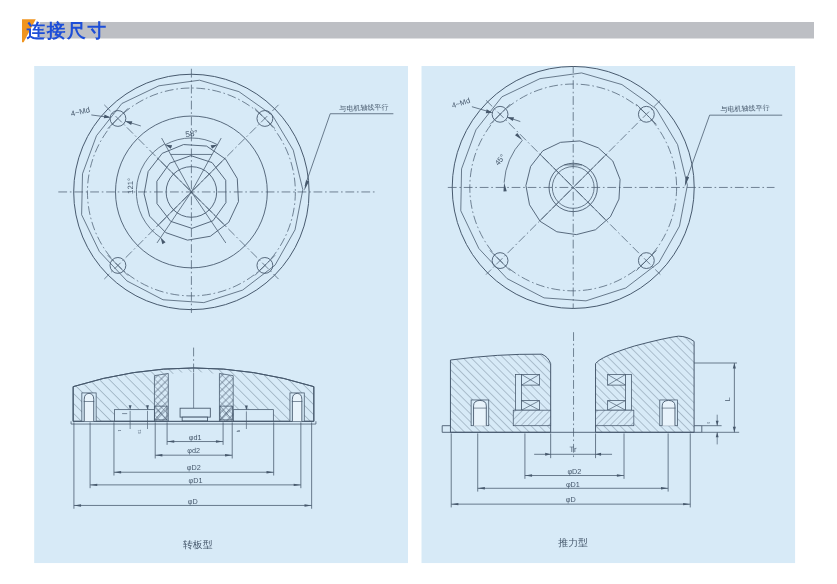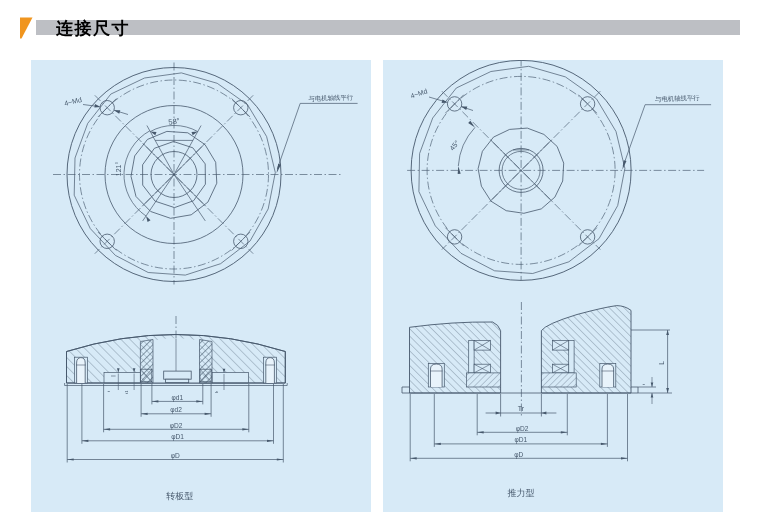--- a/index.html
+++ b/index.html
@@ -8,21 +8,21 @@
 <body>
 
 <div class="hdr">
 
 <div style="position:absolute;left:36px;top:20px;width:704px;height:14.5px;background:#bdbfc4"></div>
 
 <svg style="position:absolute;left:0;top:0" width="60" height="45">
       <polygon points="20,17.5 32.5,17.5 21.5,38.5 20,38.5" fill="#f0951f"></polygon>
     </svg>
 
-<div style="position:absolute;left:56px;top:17px;font:bold 17px 'Liberation Sans',sans-serif;color:#000000;letter-spacing:1.5px">连接尺寸</div>
+<div style="position:absolute;left:24px;top:17px;font:bold 17px 'Liberation Sans',sans-serif;color:#1d4ed8;letter-spacing:1.5px">连接尺寸</div>
 </div>
 
 <svg style="position:absolute;left:31px;top:60px" width="340" height="452" viewBox="0 0 340 452">
 <defs>
 <pattern id="hatchL" patternUnits="userSpaceOnUse" width="6.4" height="6.4" patternTransform="rotate(-45)">
 <rect width="6.4" height="6.4" fill="#d7eaf7"></rect>
         <line x1="0" y1="0" x2="0" y2="6.4" stroke="#4e6174" stroke-width="0.6"></line>
 </pattern>
 <pattern id="crossL" patternUnits="userSpaceOnUse" width="4.6" height="4.6" patternTransform="rotate(-45)">
 <rect width="4.6" height="4.6" fill="#d7eaf7"></rect>

